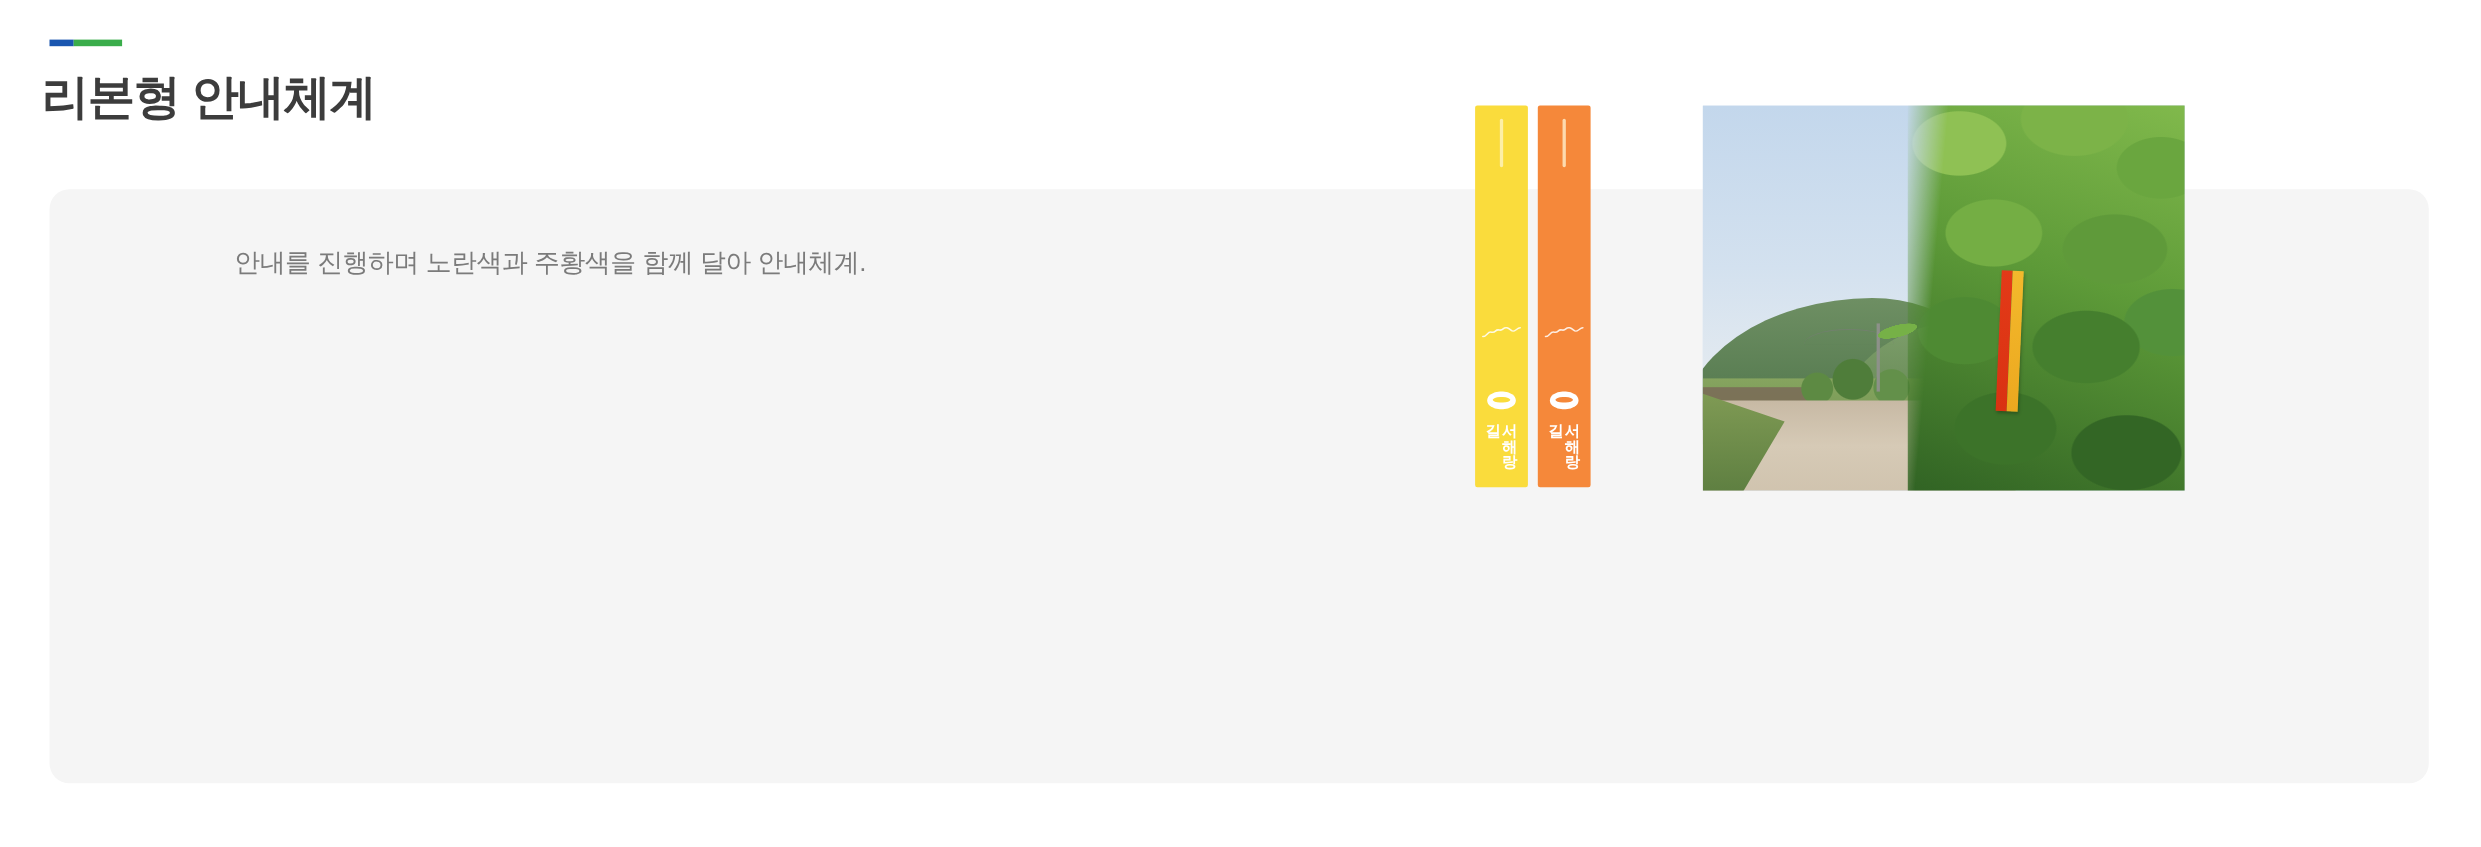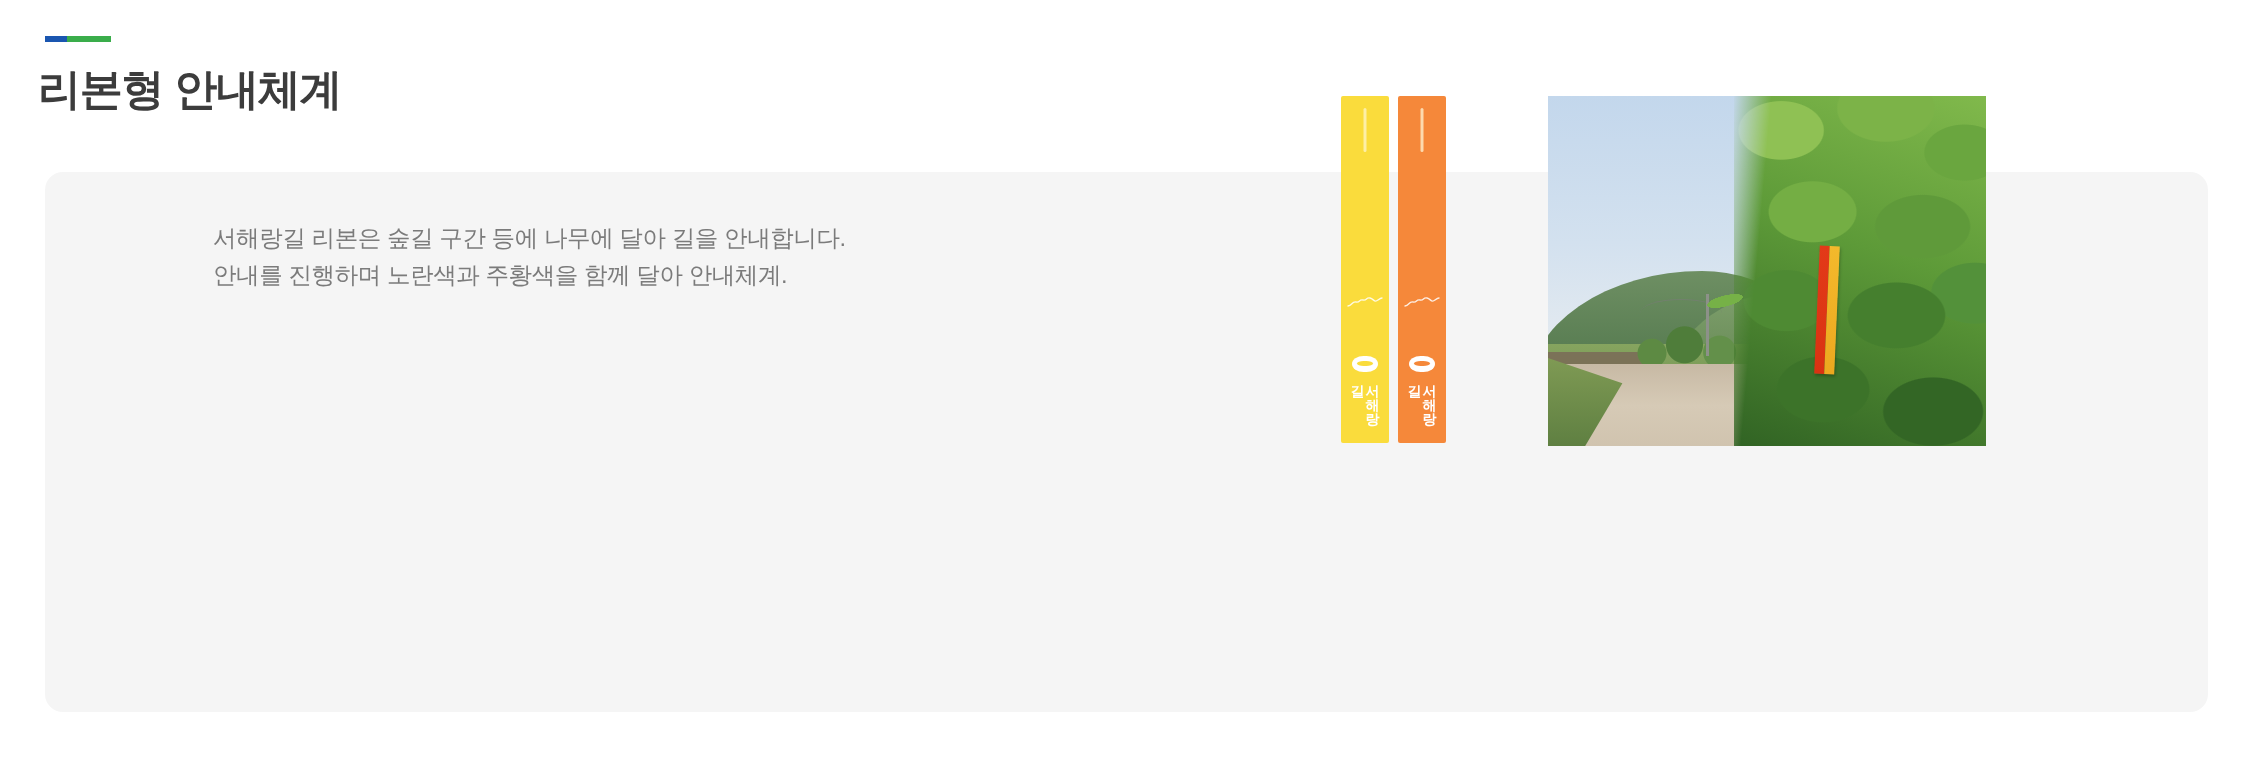--- a/index.html
+++ b/index.html
@@ -295,21 +295,20 @@
     <div class="accent-bar">
       <span class="seg-blue"></span>
       <span class="seg-green"></span>
     </div>
     <h1 class="page-title">리본형 안내체계</h1>
   </div>
 
   <div class="card"></div>
 
   <div class="description">
-    <span class="line">서해랑길 리본은 숲길 구간 등에 나무에 달아 길을 안내합니다.</span>
     <span class="line">안내를 진행하며 노란색과 주황색을 함께 달아 안내체계.</span>
   </div>
 
   <div class="media">
 
     <div class="ribbons">
 
       <div class="ribbon yellow">
         <span class="strand"></span>
         <span class="wave">

